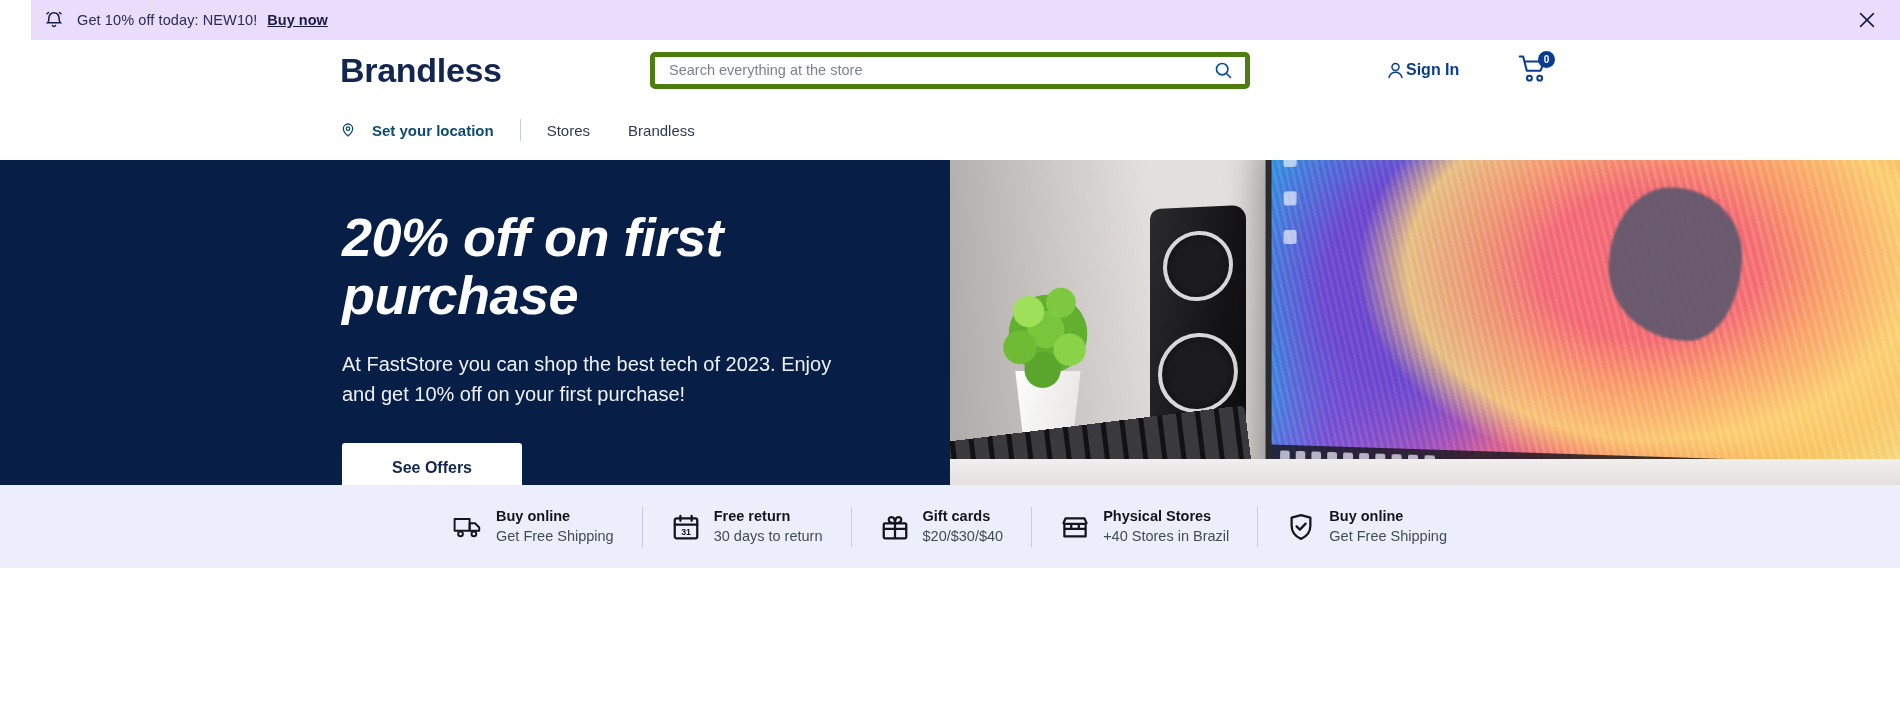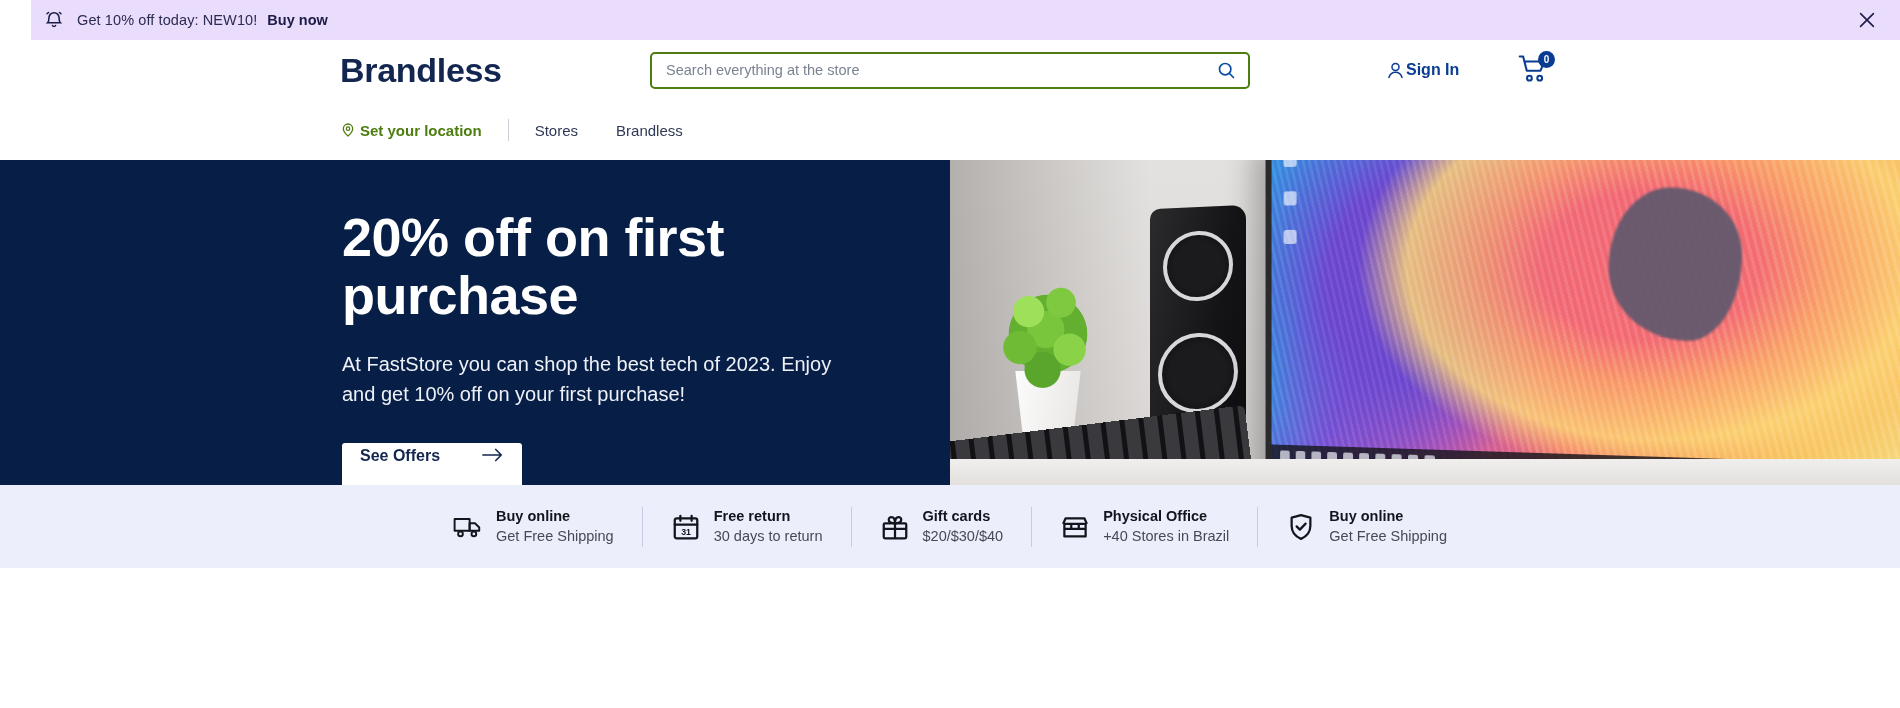--- a/index.html
+++ b/index.html
@@ -25,20 +25,21 @@
     margin-left: 12px;
     font-size: 14.5px;
     color: #2b2b52;
     letter-spacing: .1px;
   }
   .promo-link {
     margin-left: 10px;
     font-size: 14.5px;
     font-weight: bold;
     color: #1b1b47;
+    text-decoration: underline;
     cursor: pointer;
   }
   .promo-close {
     position: absolute;
     right: 22px; top: 50%;
     transform: translateY(-50%);
     width: 22px; height: 22px;
     color: #1b1b47;
     cursor: pointer;
   }
@@ -59,21 +60,21 @@
     font-weight: bold;
     color: #12264f;
     letter-spacing: -.3px;
     cursor: pointer;
   }
   .search-wrap {
     position: absolute;
     left: 650px;
     width: 600px;
     height: 37px;
-    border: 2px solid #4d7c0f;
+    border: 5px solid #4d7c0f;
     border-radius: 5px;
     display: flex;
     align-items: center;
     background: #fff;
   }
   .search-input {
     flex: 1;
     border: none;
     outline: none;
     font-size: 14.5px;
@@ -115,22 +116,22 @@
   
   .nav {
     height: 60px;
     background: #fff;
     display: flex;
     align-items: center;
     padding-left: 340px;
     gap: 0;
   }
   .nav-location {
-    display: flex; align-items: center; gap: 4px;
-    font-size: 15px; font-weight: bold; color: #4d7c0f;
+    display: flex; align-items: center; gap: 16px;
+    font-size: 15px; font-weight: bold; color: #0c4a6e;
     cursor: pointer;
   }
   .nav-divider {
     width: 1px; height: 22px;
     background: #c9cdd4;
     margin: 0 26px;
   }
   .nav-link {
     font-size: 15px;
     color: #2e3a55;
@@ -151,38 +152,40 @@
     top: 48px;
     width: 540px;
     z-index: 3;
   }
   .hero-title {
     font-size: 54px;
     font-weight: bold;
     color: #fff;
     line-height: 1.08;
     letter-spacing: -.5px;
+    font-style: italic;
   }
   .hero-sub {
     margin-top: 24px;
     font-size: 20px;
     line-height: 1.5;
     color: #eef1f7;
     max-width: 500px;
   }
   .hero-cta {
     margin-top: 34px;
     width: 180px; height: 44px;
     background: #fff;
     border: none;
     border-radius: 3px;
     display: flex; justify-content: space-between;
-    padding: 4px 18px;
+    padding: 16px 18px;
     cursor: pointer;
     font-family: "Liberation Sans", sans-serif;
+    flex-direction: column;
   }
   .hero-cta-label { font-size: 16px; font-weight: bold; color: #12264f; }
 
   
   .hero-photo {
     position: absolute;
     left: 950px; top: 0;
     width: 950px; height: 100%;
     background: linear-gradient(175deg, #e4e2e0 0%, #dedbd9 45%, #d6d3d1 100%);
     overflow: hidden;
@@ -480,21 +483,21 @@
   </div>
   <div class="feature-sep"></div>
 
   <div class="feature">
     <svg class="feature-icon" viewBox="0 0 24 24" fill="none" stroke="currentColor" stroke-width="1.8" stroke-linejoin="round">
       <path d="M3.5 9.5h17v10h-17z"></path>
         <path d="M2.5 9.5 4.5 5h15l2 4.5"></path>
       <path d="M3.5 13.5h17M9 9.5v4M15 9.5v4"></path>
     </svg>
     <div>
-      <div class="feature-title">Physical Office</div>
+      <div class="feature-title">Physical Stores</div>
       <div class="feature-desc">+40 Stores in Brazil</div>
     </div>
   </div>
   <div class="feature-sep"></div>
 
   <div class="feature">
     <svg class="feature-icon" viewBox="0 0 24 24" fill="none" stroke="currentColor" stroke-width="1.8" stroke-linecap="round" stroke-linejoin="round">
       <path d="M12 21.5c5-2.2 7.5-5.8 7.5-10.5V4.5L12 2.5 4.5 4.5V11c0 4.7 2.5 8.3 7.5 10.5z"></path>
       <path d="M8.5 11.5l2.6 2.6 4.6-4.8"></path>
     </svg>

